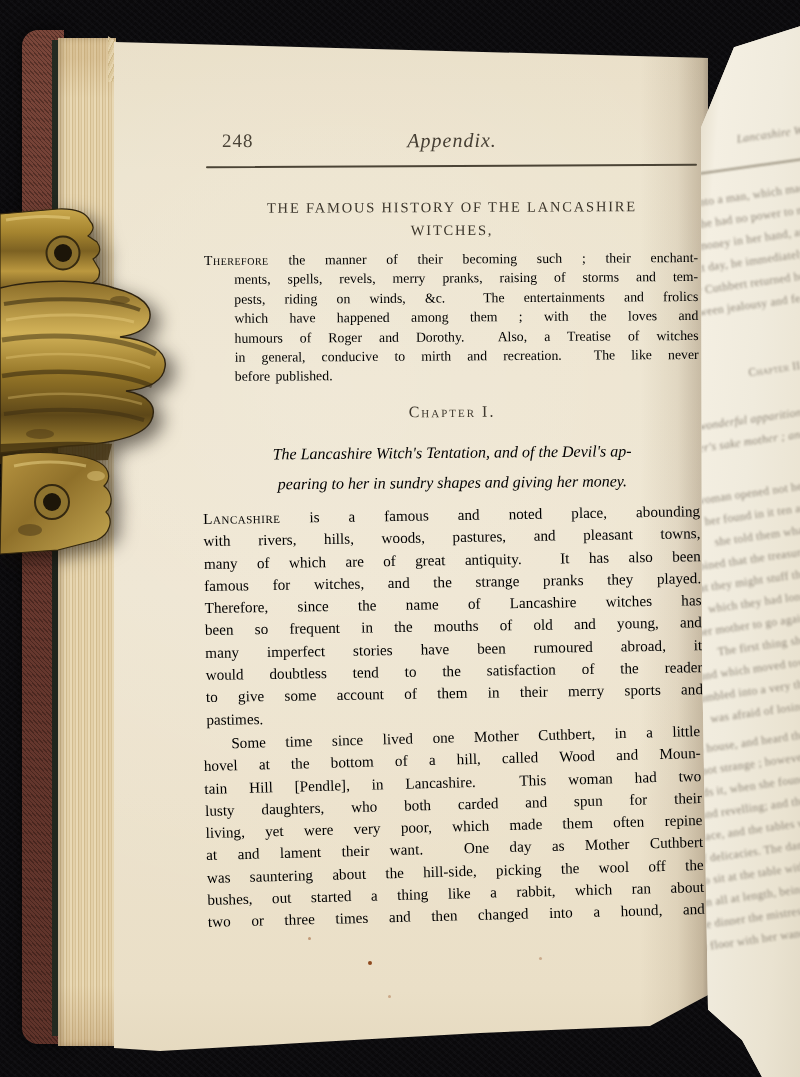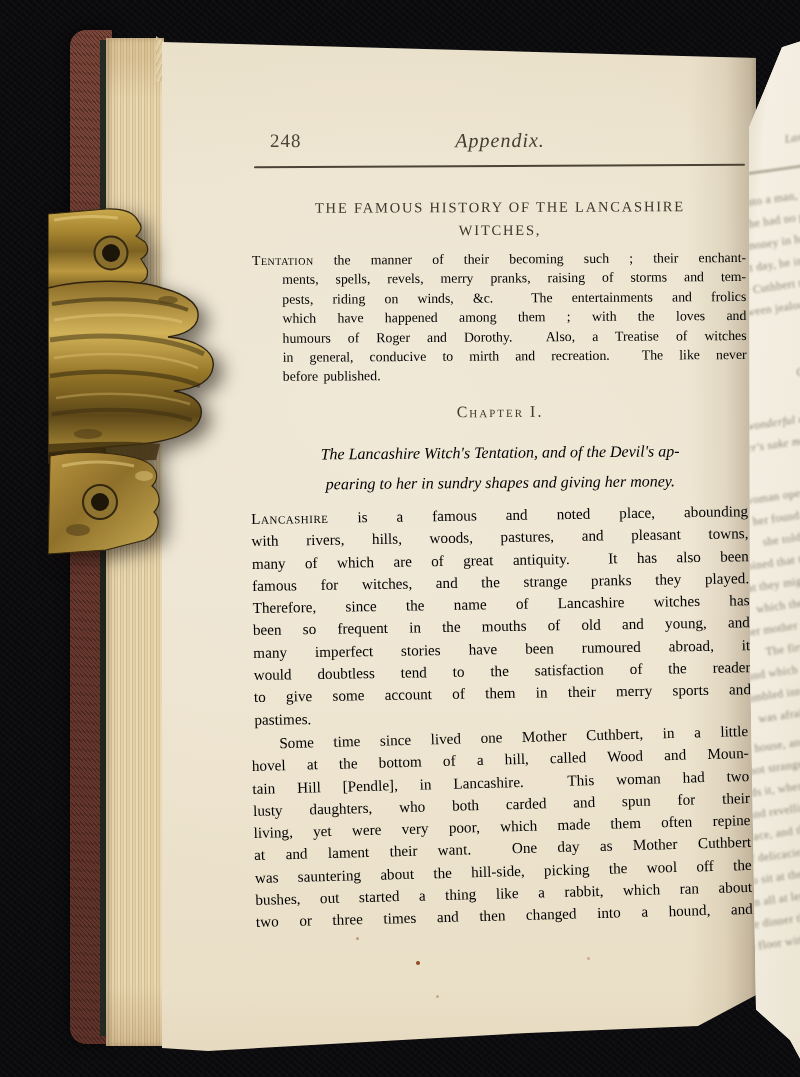--- a/index.html
+++ b/index.html
@@ -4,21 +4,21 @@
 <style>
   html,body{margin:0;padding:0;}
   body{
     width:800px;height:1077px;overflow:hidden;position:relative;
     background-color:#0a090b;
     background-image:
       repeating-linear-gradient(40deg, rgba(44,44,50,.14) 0 2px, transparent 2px 5px),
       repeating-linear-gradient(-40deg, rgba(30,30,36,.12) 0 2px, transparent 2px 5px);
     font-family:"Liberation Serif", serif;
   }
-  .scene{position:absolute;inset:0;margin-left:48px;}
+  .scene{position:absolute;inset:0;}
 
   
   .cover{
     position:absolute;left:22px;top:30px;width:42px;height:1014px;
     background-color:#6e3c32;
     background-image:repeating-linear-gradient(48deg, rgba(20,8,5,.35) 0 1px, transparent 1px 3px),
       linear-gradient(180deg,#7a463a 0%,#6b3a30 40%,#5f332a 100%);
     border-radius:16px 0 0 16px;
     box-shadow:0 0 14px rgba(0,0,0,.6);
   }
@@ -126,21 +126,21 @@
       <span class="running-title">Appendix.</span>
     </div>
     <div class="rule"></div>
 
     <div class="section-title center-lines">
         <span class="line">THE FAMOUS HISTORY OF THE LANCASHIRE</span>
         <span class="line">WITCHES,</span>
       </div>
 
     <div class="arg">
-      <span class="line first"><span class="smallcaps">Tentation</span><span> the manner of their becoming such ; their enchant-</span></span>
+      <span class="line first"><span class="smallcaps">Therefore</span><span> the manner of their becoming such ; their enchant-</span></span>
       <span><span class="line">ments, spells, revels, merry pranks, raising of storms and tem-</span><span class="line">pests, riding on winds, &amp;c.&nbsp; The entertainments and frolics</span><span class="line">which have happened among them ; with the loves and</span><span class="line">humours of Roger and Dorothy.&nbsp; Also, a Treatise of witches</span><span class="line">in general, conducive to mirth and recreation.&nbsp; The like never</span><span class="line align-left-last">before published.</span></span>
     </div>
 
     <div class="chapter">Chapter I.</div>
 
     <div class="subtitle center-lines">
         <span class="line">The Lancashire Witch's Tentation, and of the Devil's ap-</span>
         <span class="line">pearing to her in sundry shapes and giving her money.</span>
       </div>
 

